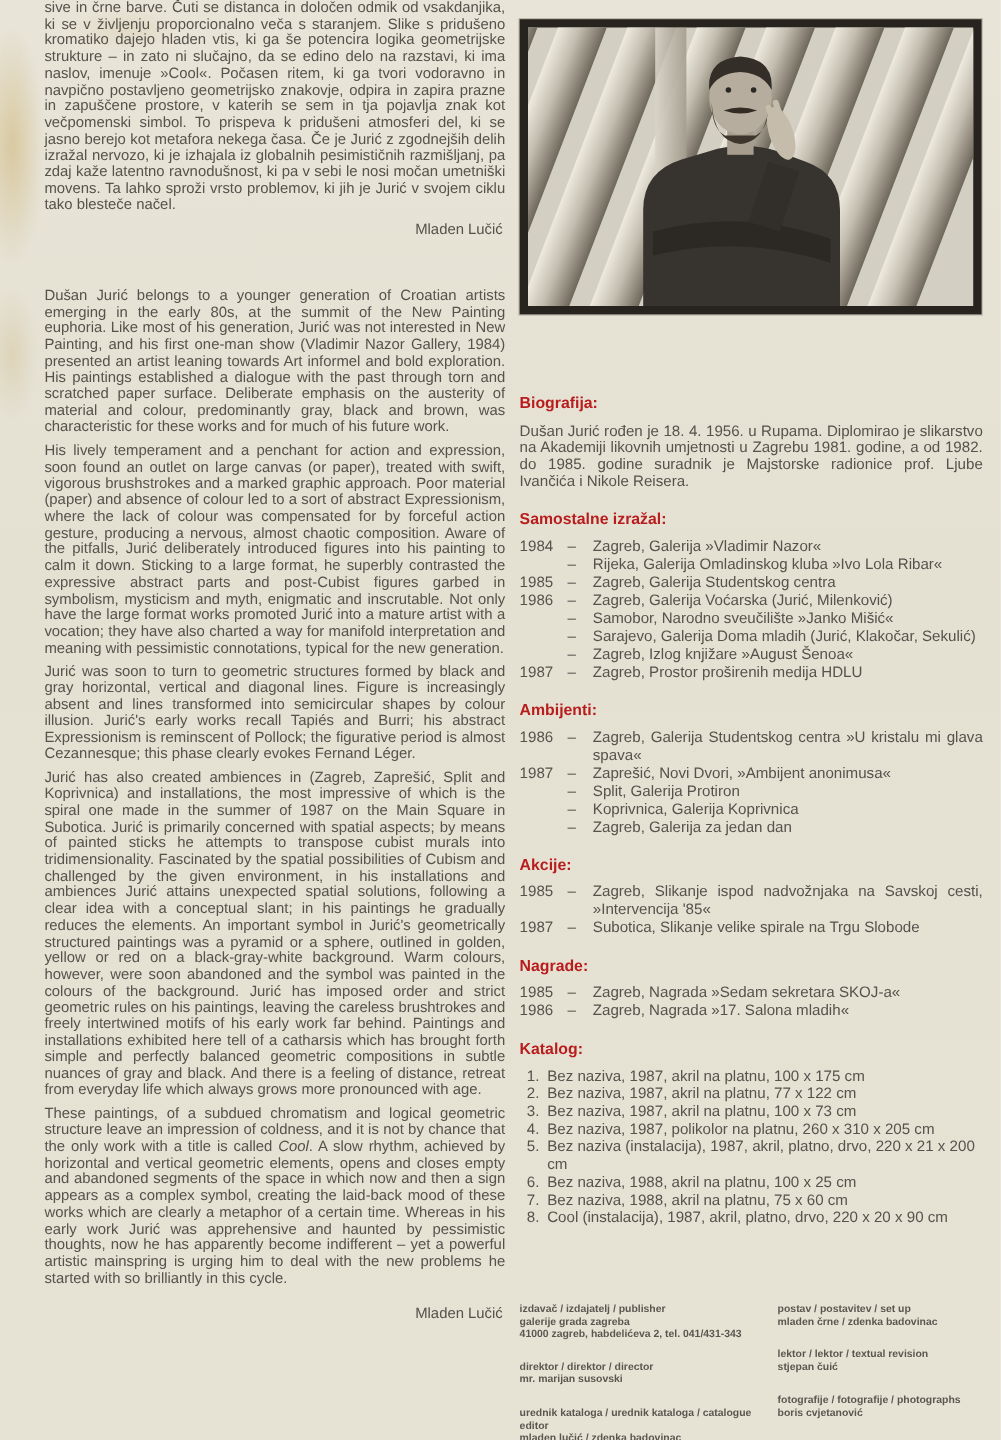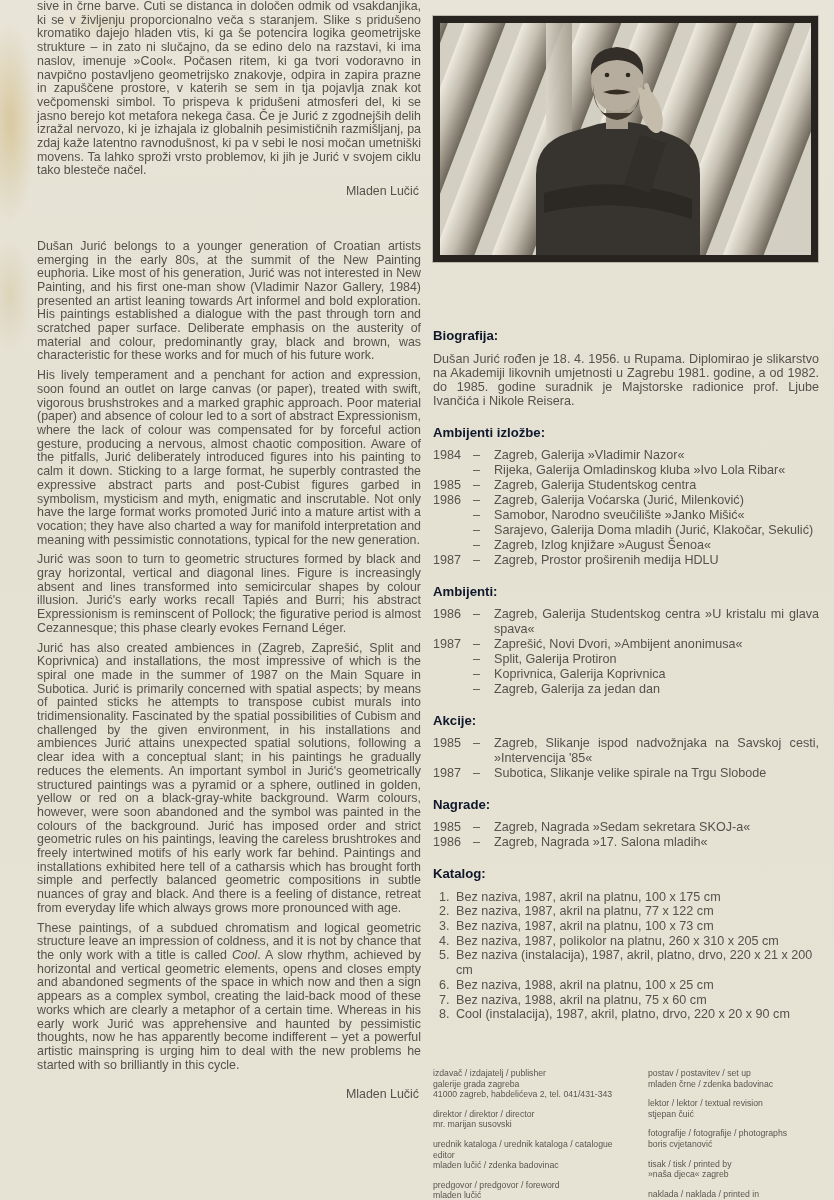--- a/index.html
+++ b/index.html
@@ -29,37 +29,37 @@
   .en-paragraphs{margin-top:41px;}
   .para{margin-top:6px !important;}
   .para:first-child{margin-top:0 !important;}
   .closing{margin-top:6px !important;}
   .sig-2{margin-top:16px !important;}
 
   
   .col-right{position:absolute;left:433px;top:16px;width:386px;}
   .photo{width:371px;height:232px;border:7px solid #272420;background:#cdc8bc;box-shadow:0 0 0 1px rgba(60,55,45,.25);}
   .photo svg{display:block;width:100%;height:100%;}
-  .heading{font-size:13.2px;font-weight:bold;color:#0f172a;margin:0;}
+  .heading{font-size:13.2px;font-weight:bold;color:#b91c1c;margin:0;}
   .bio-heading{margin-top:66px;}
   .bio-text{margin:10px 0 0;font-size:12.6px;line-height:13.9px;text-align:justify;}
   section{margin-top:16px;}
   .rows{margin-top:8px;}
   .row{display:flex;font-size:12.6px;line-height:15px;}
   .year{width:40px;flex:none;}
   .dash{width:21px;flex:none;}
   .rowtext{flex:1;text-align:justify;}
   .katalog-list{margin:9px 0 0;padding-left:20px;font-size:12.6px;line-height:14.7px;}
   .katalog-list li{padding-left:3px;margin:0;}
 
   
   .colophon{display:flex;margin-top:46px;}
   .ccol{width:199px;}
   .ccol-right{width:171px;margin-left:16px;}
-  .cgroup{font-size:8.7px;line-height:10.6px;margin:0 0 9px;white-space:pre-line;color:#5b5750;}
+  .cgroup{font-size:8.7px;line-height:10.6px;margin:17px 0 9px;white-space:pre-line;color:#5b5750;font-weight:bold;}
 </style>
 </head>
 <body>
 
 <div class="page">
 
   <div class="stain stain-1"></div>
   <div class="stain stain-2"></div>
   <div class="stain stain-3"></div>
 
@@ -138,21 +138,21 @@
         </g>
 
         <path d="M 200 112 L 226 120 L 210 170 L 184 162 Z" fill="#322e29"></path>
       </svg>
     </div>
 
     <h3 class="heading bio-heading">Biografija:</h3>
     <p class="bio-text">Dušan Jurić rođen je 18. 4. 1956. u Rupama. Diplomirao je slikarstvo na Akademiji likovnih umjetnosti u Zagrebu 1981. godine, a od 1982. do 1985. godine suradnik je Majstorske radionice prof. Ljube Ivančića i Nikole Reisera.</p>
 
     <section>
-      <h3 class="heading">Ambijenti izložbe:</h3>
+      <h3 class="heading">Samostalne izražal:</h3>
       <div class="rows">
 
           <div class="row">
             <span class="year">1984</span>
             <span class="dash">–</span>
             <span class="rowtext">Zagreb, Galerija »Vladimir Nazor«</span>
           </div>
 
           <div class="row">
             <span class="year"></span>

